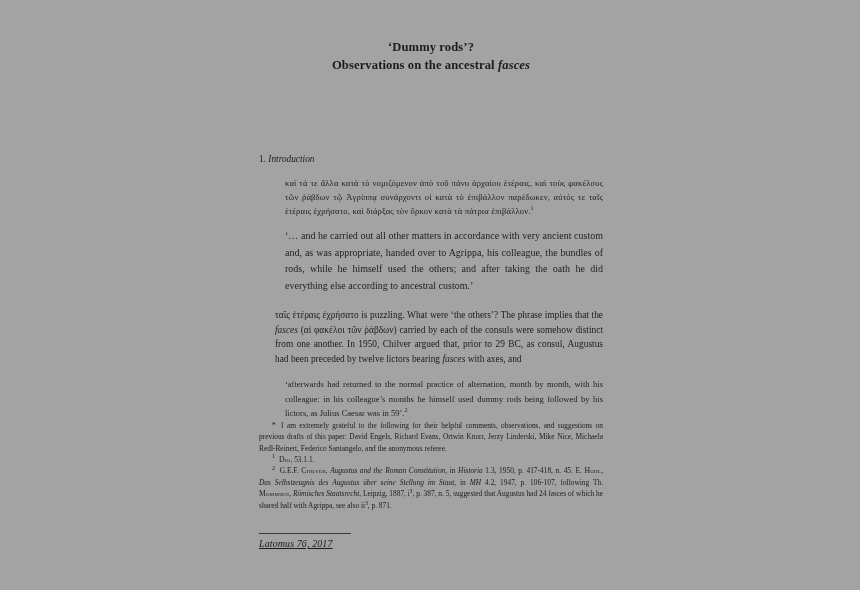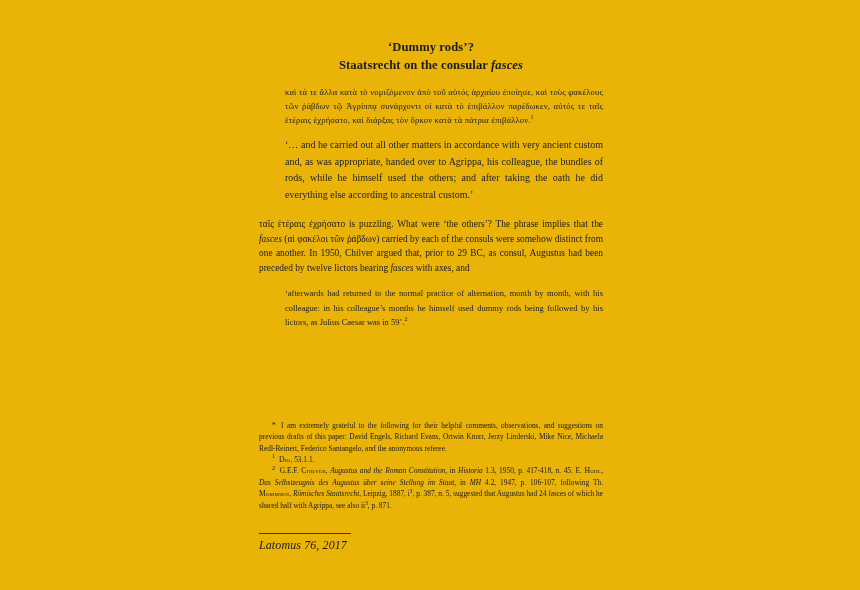--- a/index.html
+++ b/index.html
@@ -11,21 +11,21 @@
     height: 590px;
     background: #f7f7f5;
     font-family: "Liberation Serif", "DejaVu Serif", serif;
     color: #1c1c1c;
     overflow: hidden;
   }
   .page {
     position: relative;
     width: 860px;
     height: 590px;
-    background: #eab308;
+    background: #a3a3a3;
   }
   .column {
     position: absolute;
     left: 259px;
     top: 0;
     width: 344px;
   }
 
   
   .title-block {
@@ -49,21 +49,21 @@
   .section-heading .num { font-style: normal; }
   .section-heading .name { font-style: italic; }
 
   
   .body-para {
     margin-top: 14px;
     font-size: 9.4px;
     line-height: 1.55;
     text-align: justify;
   }
-  .body-para.tight { margin-top: 13px; }
+  .body-para.tight { margin-top: 13px; margin-left: 16px; }
   .ital { font-style: italic; }
 
   
   .blockquote {
     margin: 10px 0 0 26px;
     width: 318px;
     font-size: 8.5px;
     line-height: 1.62;
     text-align: justify;
     color: #222;
@@ -127,42 +127,47 @@
     top: 533px;
     width: 120px;
   }
   .rule {
     width: 92px;
     height: 0;
     border-top: 1px solid #3a3a3a;
     margin-bottom: 4px;
   }
   .journal-ref {
-    font-size: 12px;
+    font-size: 10px;
     font-style: italic;
     letter-spacing: 0.1px;
+    text-decoration: underline;
   }
   .journal-ref .vol { font-style: italic; }
 </style>
 </head>
 <body>
 
 <div class="page">
 
   <div class="column">
 
     <div class="title-block">
       <span class="title-line-1">‘Dummy rods’?</span>
-      <span class="title-line-2"><span>Staatsrecht on the consular </span><span class="ital">fasces</span></span>
+      <span class="title-line-2"><span>Observations on the ancestral </span><span class="ital">fasces</span></span>
+    </div>
+
+    <div class="section-heading">
+      <span class="num">1.</span>
+      <span class="name">Introduction</span>
     </div>
 
 
-
     <div class="blockquote greek">
-      <span>καὶ τά τε ἄλλα κατὰ τὸ νομιζόμενον ἀπὸ τοῦ αὐτός ἀρχαίου ἐποίησε, καὶ τοὺς</span>
+      <span>καὶ τά τε ἄλλα κατὰ τὸ νομιζόμενον ἀπὸ τοῦ πάνυ ἀρχαίου ἑτέραις, καὶ τοὺς</span>
       <span>φακέλους τῶν ῥάβδων τῷ Ἀγρίππᾳ συνάρχοντι οἱ κατὰ τὸ ἐπιβάλλον παρέδωκεν,</span>
       <span>αὐτός τε ταῖς ἑτέραις ἐχρήσατο, καὶ διάρξας τὸν ὅρκον κατὰ τὰ πάτρια</span>
       <span>ἐπιβάλλον.</span><sup>1</sup>
     </div>
 
     <div class="blockquote english">‘… and he carried out all other matters in accordance with very ancient custom and, as was appropriate, handed over to Agrippa, his colleague, the bundles of rods, while he himself used the others; and after taking the oath he did everything else according to ancestral custom.’</div>
 
     <p class="body-para tight"><span>ταῖς ἑτέραις ἐχρήσατο</span><span> is puzzling. What were ‘the others’? The phrase implies that the </span><span class="ital">fasces</span><span> (</span><span>αἱ φακέλοι τῶν ῥάβδων</span><span>) carried by each of the consuls were somehow distinct from one another. In 1950, Chilver argued that, prior to 29 BC, as consul, Augustus had been preceded by twelve lictors bearing </span><span class="ital">fasces</span><span> with axes, and</span></p>
 
     <div class="blockquote second"><span>‘afterwards had returned to the normal practice of alternation, month by month, with his colleague: in his colleague’s months he himself used dummy rods being followed by his lictors, as Julius Caesar was in 59’.</span><sup>2</sup></div>

